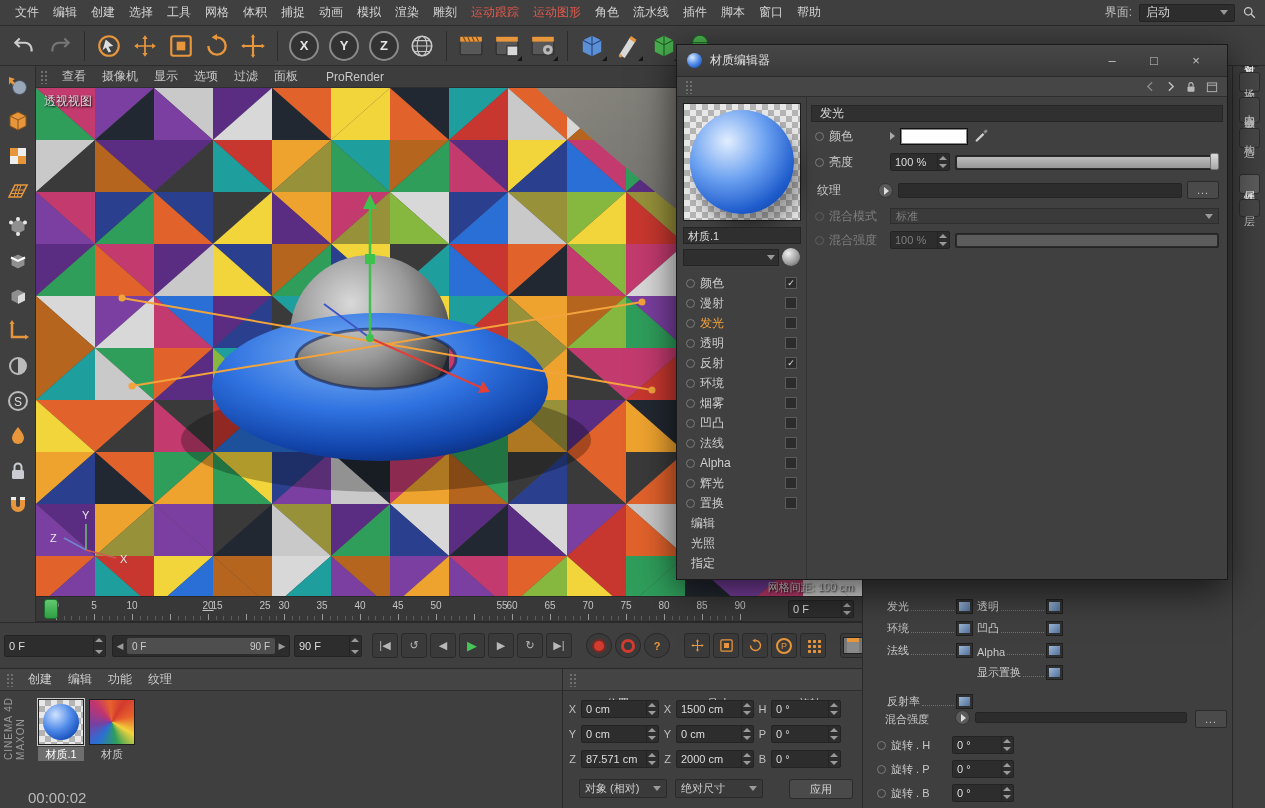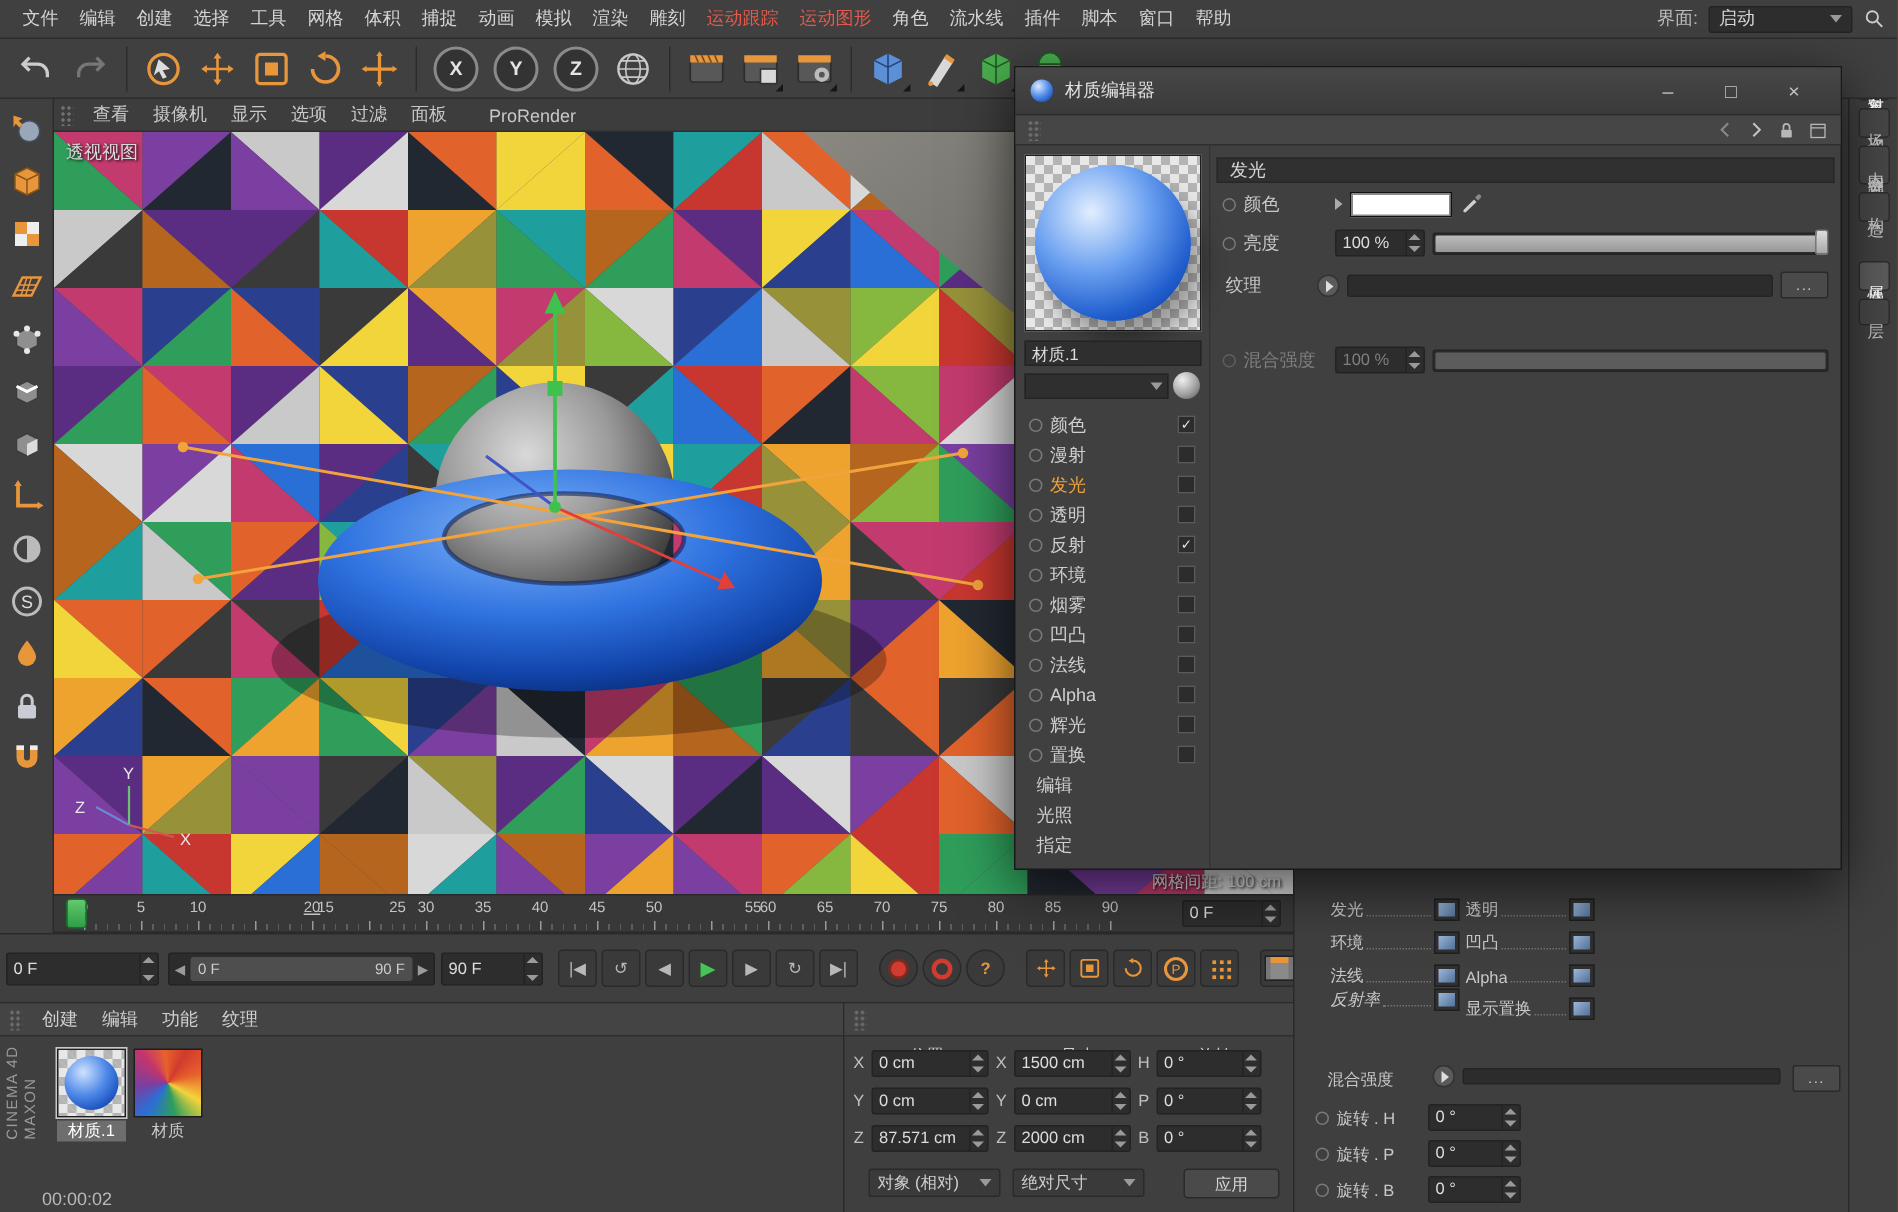--- a/index.html
+++ b/index.html
@@ -1,17 +1,17 @@
 <!DOCTYPE html>
 <html><head>
 <meta charset="utf-8">
 <style>
   html,body{margin:0;padding:0;background:#2b2b2b}
   body,#app{font-family:"Liberation Sans","DejaVu Sans",sans-serif}
-  #app{position:relative;width:1265px;height:808px;overflow:hidden;background:#ef4444;color:#ccc;font-size:12px;user-select:none}
+  #app{position:relative;width:1265px;height:808px;overflow:hidden;background:#fdba74;color:#ccc;font-size:12px;user-select:none}
   svg{display:block}
   
   #menubar{position:absolute;left:0;top:0;width:1265px;height:26px;background:#404040;border-bottom:1px solid #2c2c2c;display:flex;align-items:center;padding:0 8px;box-sizing:border-box;z-index:10}
   #menu-items{display:flex}
   .menu-item{padding:0 7px;line-height:25px;color:#d4d4d4;white-space:nowrap}
   .menu-item.red{color:#e05a4e}
   #menubar-right{margin-left:auto;display:flex;align-items:center;gap:7px}
   .iface-label{color:#bdbdbd}
   .select{display:flex;align-items:center;background:#2e2e2e;border:1px solid #242424;border-radius:2px;height:18px;width:96px;padding:0 6px;justify-content:space-between;box-sizing:border-box;color:#d8d8d8}
   .tri-d{width:0;height:0;border-left:4px solid transparent;border-right:4px solid transparent;border-top:5px solid #9a9a9a;display:inline-block}
@@ -74,21 +74,21 @@
   #brand span{writing-mode:vertical-rl;transform:rotate(180deg);line-height:11px}
   #thumbs{position:absolute;left:38px;top:30px;display:flex;gap:5px}
   .thumb-box{width:46px}
   .thumb{width:46px;height:46px;border:1px solid #1e1e1e;box-sizing:border-box;position:relative}
   .thumb-box.selected .thumb{outline:1px solid #c9c9c9}
   .thumb .ball{position:absolute;inset:4px;border-radius:50%;background:radial-gradient(circle at 35% 30%,#cfe2ff,#4f8ae8 45%,#1c55c0 75%,#0a2f78)}
   .thumb.pattern{background:conic-gradient(from 30deg,#d23a2e,#e8612c 12%,#f3d43c 25%,#2e9e5b 38%,#2a6fd6 52%,#7a3fa0 65%,#c2356e 80%,#e8612c 90%,#d23a2e)}
   .checker{background-color:#e8e8e8;background-image:linear-gradient(45deg,#b4b4b4 25%,transparent 25%,transparent 75%,#b4b4b4 75%),linear-gradient(45deg,#b4b4b4 25%,transparent 25%,transparent 75%,#b4b4b4 75%);background-size:12px 12px;background-position:0 0,6px 6px}
   .thumb-label{margin-top:2px;font-size:11px;color:#c8c8c8;text-align:center;line-height:14px}
   .thumb-label.sel{background:#6e6e6e;color:#fff}
-  #time{position:absolute;left:28px;bottom:2px;font-size:12px;color:#b8b8b8}
+  #time{position:absolute;left:28px;bottom:2px;font-size:15px;color:#b8b8b8}
   
   #coords{position:absolute;left:562px;top:668px;width:300px;height:140px;background:#3f3f3f;border-top:1px solid #2a2a2a;border-left:1px solid #2a2a2a;box-sizing:border-box}
   .c-head{position:absolute;top:27px;font-size:11px;color:#d2d2d2}
   .crow{position:absolute;left:4px;height:20px;display:flex;align-items:center;gap:3px}
   .cl{width:11px;text-align:center;color:#c0c0c0;font-size:11px;flex:none}
   .cf{width:78px;flex:none}
   .cf3{width:70px;flex:none}
   .ddl{position:absolute;height:19px;background:#3a3a3a;border:1px solid #2a2a2a;border-radius:2px;display:flex;align-items:center;justify-content:space-between;padding:0 5px;font-size:11px;color:#cfcfcf;box-sizing:border-box}
   .btn{position:absolute;height:20px;background:#4a4a4a;border:1px solid #2a2a2a;border-radius:3px;color:#d6d6d6;font-size:11px;display:flex;align-items:center;justify-content:center;box-sizing:border-box}
   
@@ -1056,21 +1056,21 @@
         <div class="a-cell" style="left: 24px; top: 596px;">
           <span class="a-lab">法线</span>
           <span class="leader"></span>
           <span class="tex-btn"></span>
         </div>
         <div class="a-cell" style="left: 114px; top: 596px;">
           <span class="a-lab">Alpha</span>
           <span class="leader"></span>
           <span class="tex-btn"></span>
         </div>
-        <div class="a-cell" style="left: 24px; top: 612px; font-style: italic;">
+        <div class="a-cell" style="left: 24px; top: 647px;">
           <span class="a-lab">反射率</span>
           <span class="leader"></span>
           <span class="tex-btn"></span>
         </div>
         <div class="a-cell" style="left: 114px; top: 618px;">
           <span class="a-lab">显示置换</span>
           <span class="leader"></span>
           <span class="tex-btn"></span>
         </div>
       </div>
@@ -1289,20 +1289,28 @@
             <div class="fill"></div>
             <div class="handle"></div>
           </div>
       </div>
       <div class="mr-row" id="row-tex">
         <span class="lab" style="margin-left:2px">纹理</span>
         <span class="circ-btn2"></span>
         <div class="tex-groove"></div>
         <div class="me-more">...</div>
       </div>
+      <div class="mr-row dim" id="row-mix">
+        <span class="rad"></span>
+        <span class="lab">混合模式</span>
+        <div class="me-ddl">
+          <span>标准</span>
+          <i class="tri-d"></i>
+        </div>
+      </div>
       <div class="mr-row dim" id="row-strength">
         <span class="rad"></span>
         <span class="lab">混合强度</span>
         <div class="field mfield dim">
             <span class="val">100 %</span>
             <span class="spin">
               <i class="up"></i>
               <i class="dn"></i>
             </span>
           </div>

